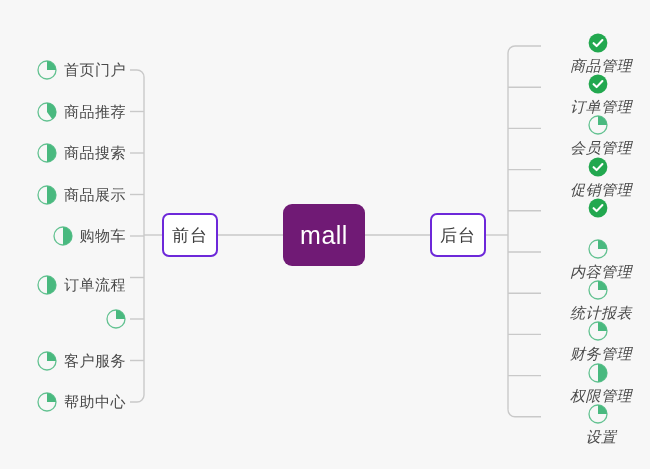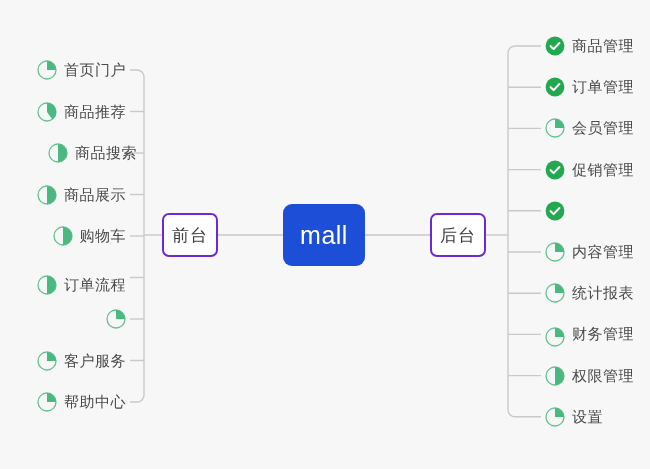--- a/index.html
+++ b/index.html
@@ -17,21 +17,21 @@
 
   
   .row{
     position:absolute;
     display:flex;
     align-items:center;
     height:26px;
     white-space:nowrap;
   }
   .row.left{right:0;flex-direction:row;justify-content:flex-end;}
-  .row.right{left:0;justify-content:flex-start;}
+  .row.right{left:0;flex-direction:column;justify-content:flex-start;font-style:italic;}
   .row-label{
     font-size:15px;
     color:#4a4a4a;
     letter-spacing:.5px;
     line-height:26px;
   }
   .row.left .row-label{margin-left:7px;}
   .row.right .row-label{margin-left:7px;}
 
   
@@ -49,21 +49,21 @@
     width:56px;height:44px;
     background:#ffffff;
     border:2px solid #6d28d9;
     border-radius:7px;
     font-size:17px;
     color:#3d3d3d;
     letter-spacing:1px;
   }
   .node-root{
     width:82px;height:62px;
-    background:#1d4ed8;
+    background:#701a75;
     border-radius:9px;
     font-size:25px;
     color:#ffffff;
     letter-spacing:.5px;
     font-weight:400;
   }
 </style>
 </head>
 <body>
 
@@ -105,21 +105,21 @@
   </svg>
         <span class="row-label">首页门户</span>
       </div>
       <div class="row left" style="top: 99px; left: 0px; width: 126px;">
         <svg class="ico" viewBox="0 0 20 20">
     <circle cx="10" cy="10" r="9" fill="none" stroke="#49b97f" stroke-width="1.3" opacity=".85"></circle>
     <path d="M10,10 L10,1 A9,9 0 0,1 15.29006727063226,17.281152949374526 Z" fill="#49b97f"></path>
   </svg>
         <span class="row-label">商品推荐</span>
       </div>
-      <div class="row left" style="top: 140px; left: 11px; width: 126px; text-align: right;">
+      <div class="row left" style="top: 140px; left: 0px; width: 126px; text-align: right;">
         <svg class="ico" viewBox="0 0 20 20">
     <circle cx="10" cy="10" r="9" fill="none" stroke="#49b97f" stroke-width="1.3" opacity=".85"></circle>
     <path d="M10,10 L10,1 A9,9 0 0,1 10.000000000000002,19 Z" fill="#49b97f"></path>
   </svg>
         <span class="row-label">商品搜索</span>
       </div>
       <div class="row left" style="top: 181.5px; left: 0px; width: 126px;">
         <svg class="ico" viewBox="0 0 20 20">
     <circle cx="10" cy="10" r="9" fill="none" stroke="#49b97f" stroke-width="1.3" opacity=".85"></circle>
     <path d="M10,10 L10,1 A9,9 0 0,1 10.000000000000002,19 Z" fill="#49b97f"></path>
@@ -201,21 +201,21 @@
   </svg>
         <span class="row-label">内容管理</span>
       </div>
       <div class="row right" style="top: 280.2px; left: 545px; width: 105px;">
         <svg class="ico" viewBox="0 0 20 20">
     <circle cx="10" cy="10" r="9" fill="none" stroke="#49b97f" stroke-width="1.3" opacity=".85"></circle>
     <path d="M10,10 L10,1 A9,9 0 0,1 19,10 Z" fill="#49b97f"></path>
   </svg>
         <span class="row-label">统计报表</span>
       </div>
-      <div class="row right" style="top: 321.4px; left: 545px; width: 105px; align-items: flex-end;">
+      <div class="row right" style="top: 321.4px; left: 545px; width: 105px;">
         <svg class="ico" viewBox="0 0 20 20">
     <circle cx="10" cy="10" r="9" fill="none" stroke="#49b97f" stroke-width="1.3" opacity=".85"></circle>
     <path d="M10,10 L10,1 A9,9 0 0,1 19,10 Z" fill="#49b97f"></path>
   </svg>
         <span class="row-label">财务管理</span>
       </div>
       <div class="row right" style="top: 362.6px; left: 545px; width: 105px;">
         <svg class="ico" viewBox="0 0 20 20">
     <circle cx="10" cy="10" r="9" fill="none" stroke="#49b97f" stroke-width="1.3" opacity=".85"></circle>
     <path d="M10,10 L10,1 A9,9 0 0,1 10.000000000000002,19 Z" fill="#49b97f"></path>

